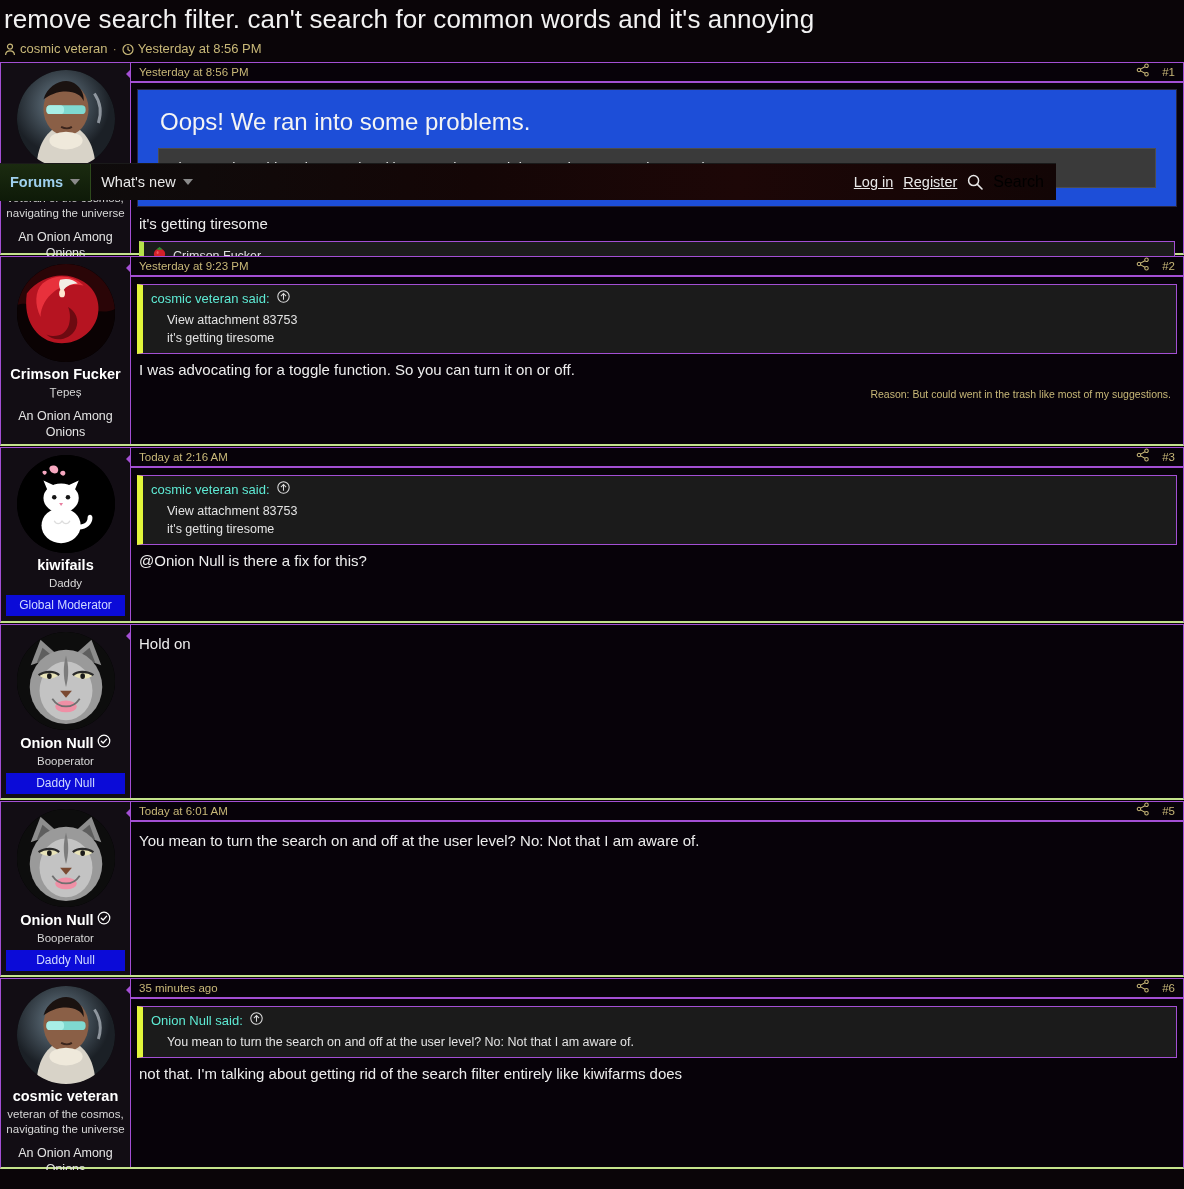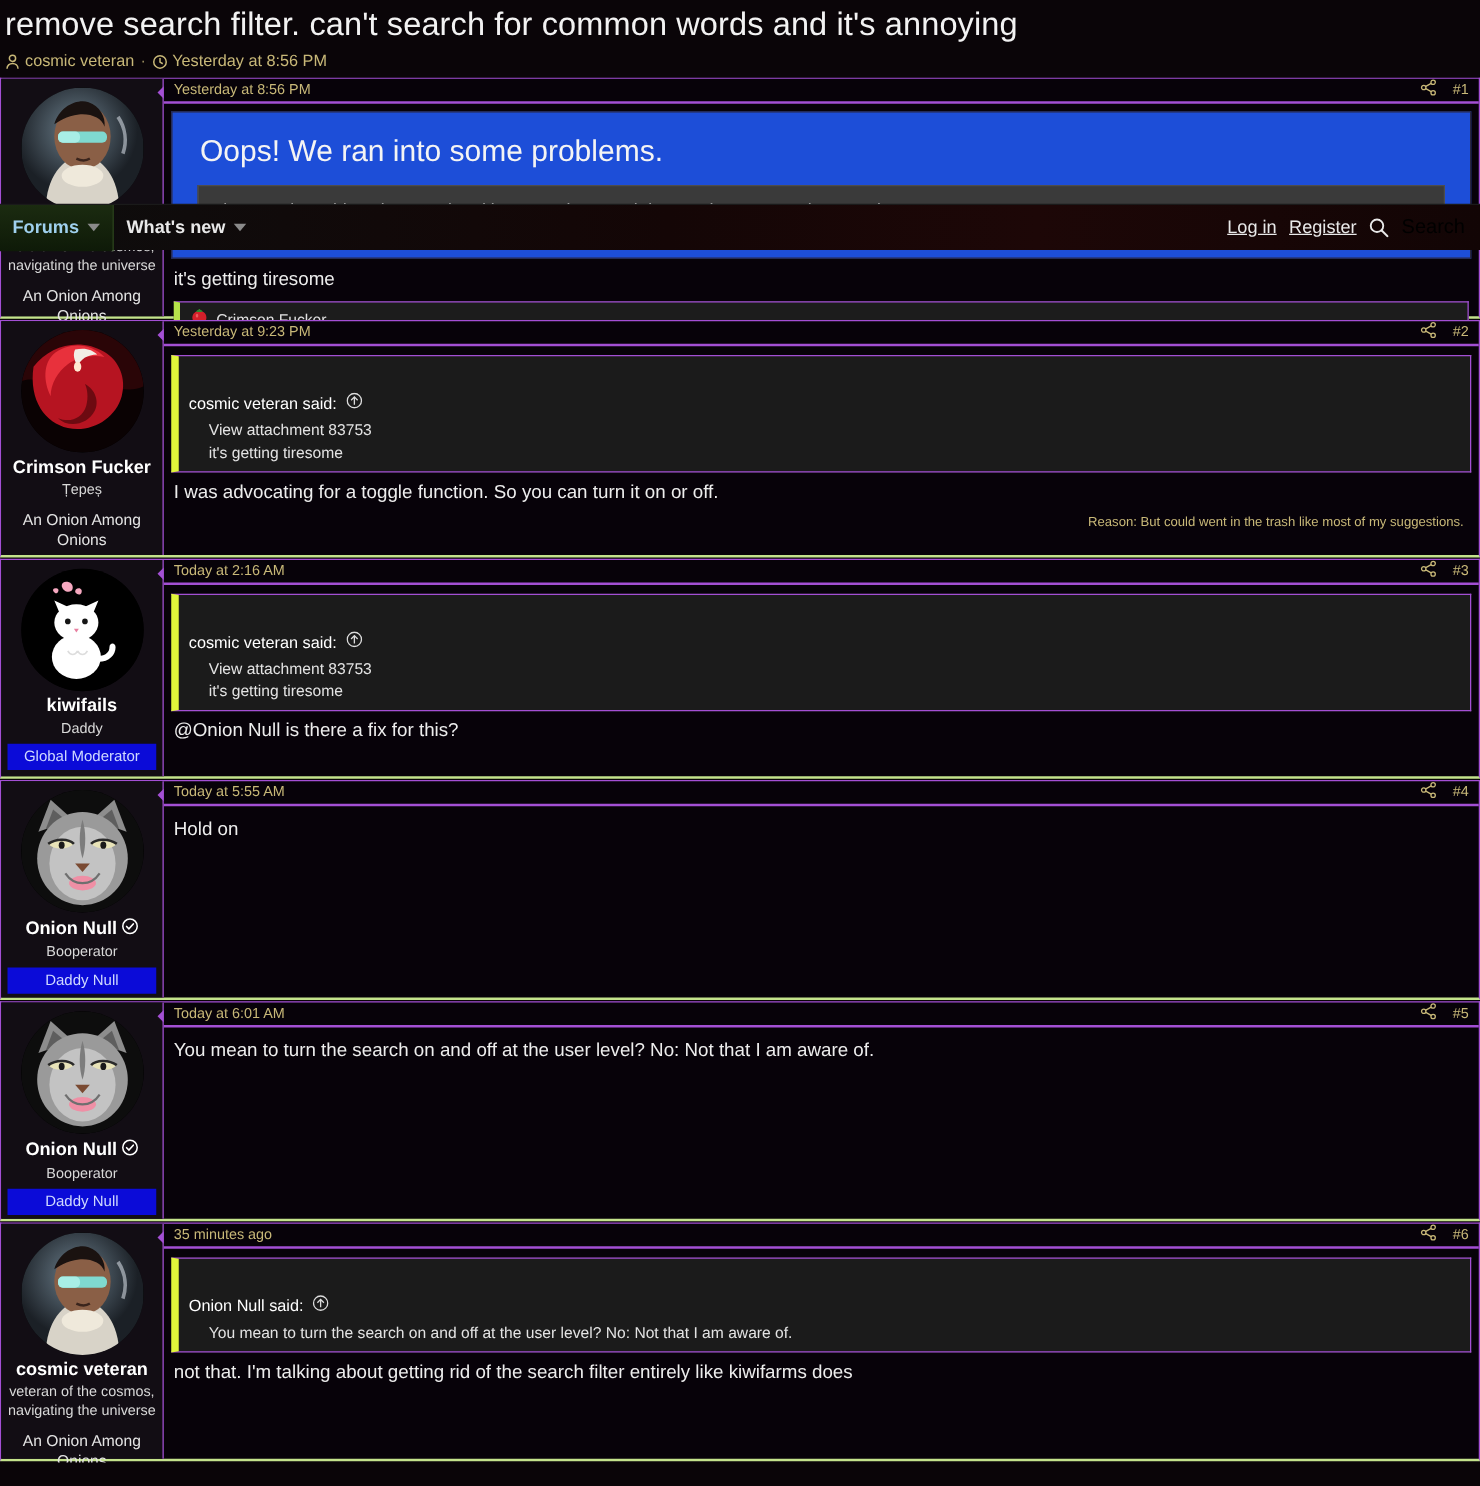--- a/index.html
+++ b/index.html
@@ -111,23 +111,23 @@
   }
 
   
   .quote {
     border: 1px solid #a34fd4;
     border-left: 6px solid #e1f53a;
     background: #1b1b1b;
     margin: 1px 0 3px 0;
   }
   .quote-head {
-    color: #ffffff; font-size: 13px; line-height: 17px;
+    color: #5eead4; font-size: 13px; line-height: 17px;
     padding: 5px 8px 4px 8px;
-    display: flex; align-items: center; gap: 7px; margin-top: 24px;
+    display: flex; align-items: center; gap: 7px;
   }
   .quote-head .jump { color: #dcdcdc; }
   .quote-body {
     color: #e3e3e3; font-size: 12.5px; line-height: 16px;
     padding: 0 8px 6px 8px;
     margin-left: 16px;
   }
   .quote-body div { padding: 1px 0; }
 
   
@@ -164,33 +164,32 @@
     display: flex; align-items: center; gap: 6px;
     padding: 4px 8px;
     margin: 4px 2px 2px 2px;
   }
   .reactbar .rname { color: #e0e0e0; font-size: 12.5px; }
 
   
   .nav {
     position: absolute;
     left: 0; top: 163px;
-    width: 1184px; height: 37px;
+    width: 1056px; height: 37px;
     background: linear-gradient(90deg,#0d0d0d 0%, #140606 45%, #1d0707 70%, #120505 100%);
     display: flex; align-items: center;
     z-index: 50;
     border-top: 1px solid #1a1a1a;
   }
   .nav-left { display: flex; align-items: stretch; height: 37px; }
   .nav-item {
     display: flex; align-items: center; gap: 7px;
     padding: 0 10px;
     color: #e9e9e9; font-size: 14.5px;
     height: 37px;
-    font-weight: bold;
   }
   .nav-item.active {
     background: linear-gradient(180deg,#1b2b10 0%, #0e1a08 100%);
     color: #9fd0ee; font-weight: bold;
     border-right: 1px solid #2e4a1c;
   }
   .nav-item .dn {
     width: 0; height: 0;
     border-left: 5px solid transparent;
     border-right: 5px solid transparent;
@@ -429,32 +428,20 @@
        <span><svg width="14" height="14" viewBox="0 0 16 16">
               <circle cx="8" cy="8" r="6.6" fill="none" stroke="#fff" stroke-width="1.4"></circle>
               <path d="M4.9 8.2 7 10.3l4-4.4" stroke="#fff" stroke-width="1.5" fill="none" stroke-linecap="round"></path>
             </svg></span>
      </div>
      <div class="utitle">Booperator</div>
      <div class="ubanner ">Daddy Null</div>
       </div>
       <div class="post-main">
         <div class="caret"></div>
-     <div class="post-head">
-       <span class="post-date">Today at 5:55 AM</span>
-       <span class="post-head-right">
-         <span class="share-ic"><svg width="14" height="14" viewBox="0 0 16 16">
-                <circle cx="12" cy="3.2" r="2" fill="none" stroke="#c8b878" stroke-width="1.2"></circle>
-                <circle cx="12" cy="12.8" r="2" fill="none" stroke="#c8b878" stroke-width="1.2"></circle>
-                <circle cx="3.4" cy="8" r="2" fill="none" stroke="#c8b878" stroke-width="1.2"></circle>
-                <path d="M5.3 7 10.2 4.2M5.3 9l4.9 2.8" stroke="#c8b878" stroke-width="1.2"></path>
-              </svg></span>
-         <span class="post-num">#4</span>
-       </span>
-     </div>
      <div class="post-body">
           <div class="ptext">Hold on</div>
         </div>
       </div>
     </div>
     <div class="post" style="height: 176px;">
       <div class="post-user">
         <div class="avatar">
           <svg viewBox="0 0 100 100">
             <rect width="100" height="100" fill="#0d0d0d"></rect>

